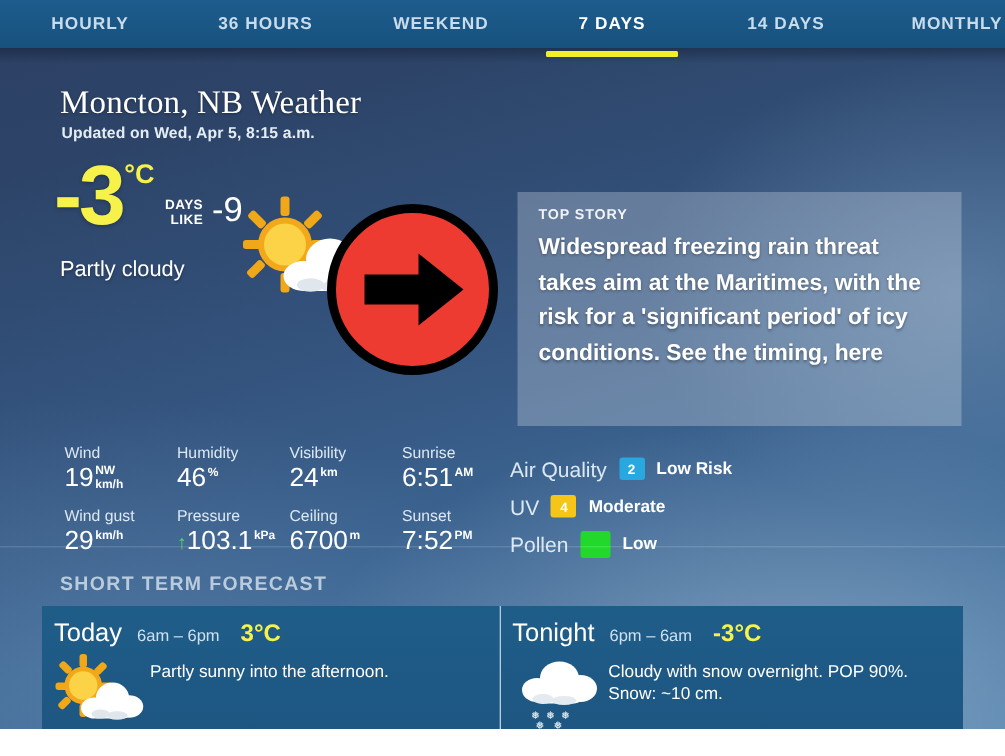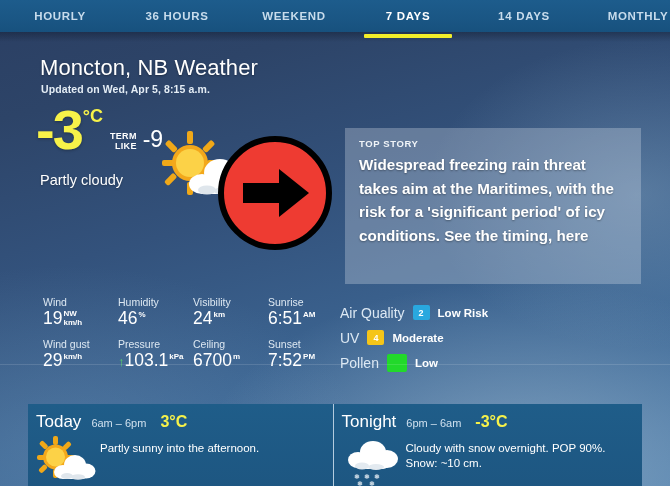--- a/index.html
+++ b/index.html
@@ -76,20 +76,21 @@
     width: 670px;
     height: 325px;
   }
   #location-title {
     position: absolute;
     left: 40px; top: 23px;
     font-size: 22px;
     font-weight: normal;
     letter-spacing: 0.1px;
     text-shadow: 0 1px 2px rgba(0,0,0,0.35);
+    font-family: Liberation Serif, serif;
   }
   #updated-line {
     position: absolute;
     left: 41px; top: 51px;
     font-size: 10.5px;
     font-weight: bold;
     color: #e4edf5;
     letter-spacing: 0.1px;
   }
 
@@ -341,21 +342,21 @@
 
   <div id="current-section">
 
     <div id="location-title">Moncton, NB Weather</div>
     <div id="updated-line">Updated on Wed, Apr 5, 8:15 a.m.</div>
 
     <div id="temp-block">
       <span id="temp-main">-3</span>
       <span id="temp-unit">°C</span>
       <span id="feels-like-label">
-        <span>TERM</span><br>
+        <span>DAYS</span><br>
         <span>LIKE</span>
       </span>
       <span id="feels-like-value">-9</span>
     </div>
 
     <div id="condition-text">Partly cloudy</div>
 
     <svg id="current-icon" viewBox="0 0 96 84">
       <g fill="#f0a818">
         <rect x="25" y="1" width="6" height="13" rx="2"></rect>
@@ -458,20 +459,21 @@
       <div class="index-row">
         <span class="index-name">Pollen</span>
         <span class="index-badge blank" style="background:#22d92b;"></span>
         <span class="index-value">Low</span>
       </div>
     </div>
 
   </div>
 
   <div id="stf-divider"></div>
+  <div id="stf-title">SHORT TERM FORECAST</div>
 
   <div id="stf-cards">
 
     <div class="stf-card today">
       <div class="stf-head">
         <span class="stf-name">Today</span>
         <span class="stf-range">6am – 6pm</span>
         <span class="stf-temp">3°C</span>
       </div>
       <div class="stf-body">

